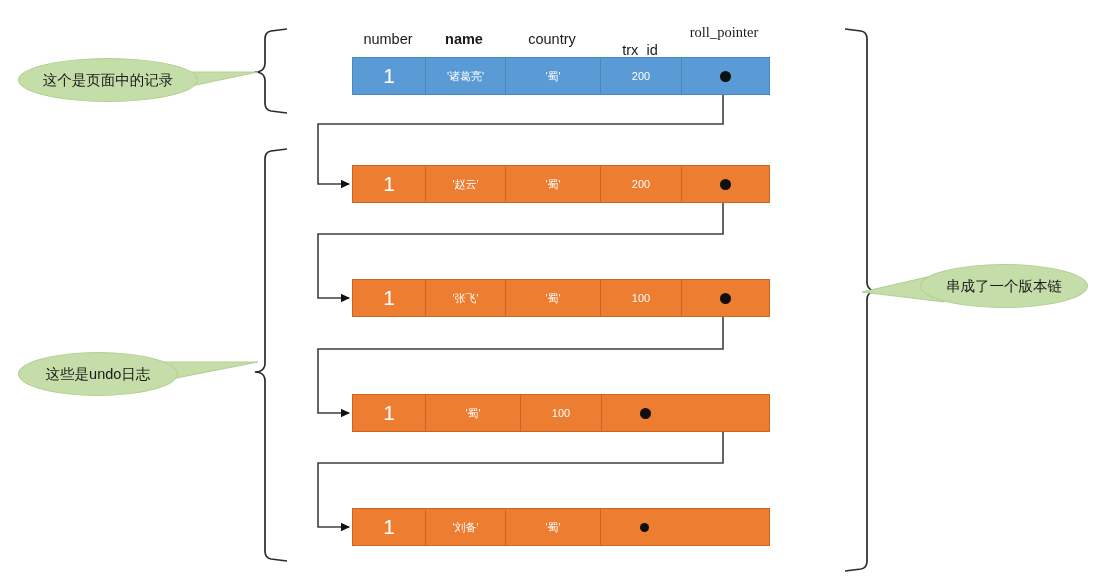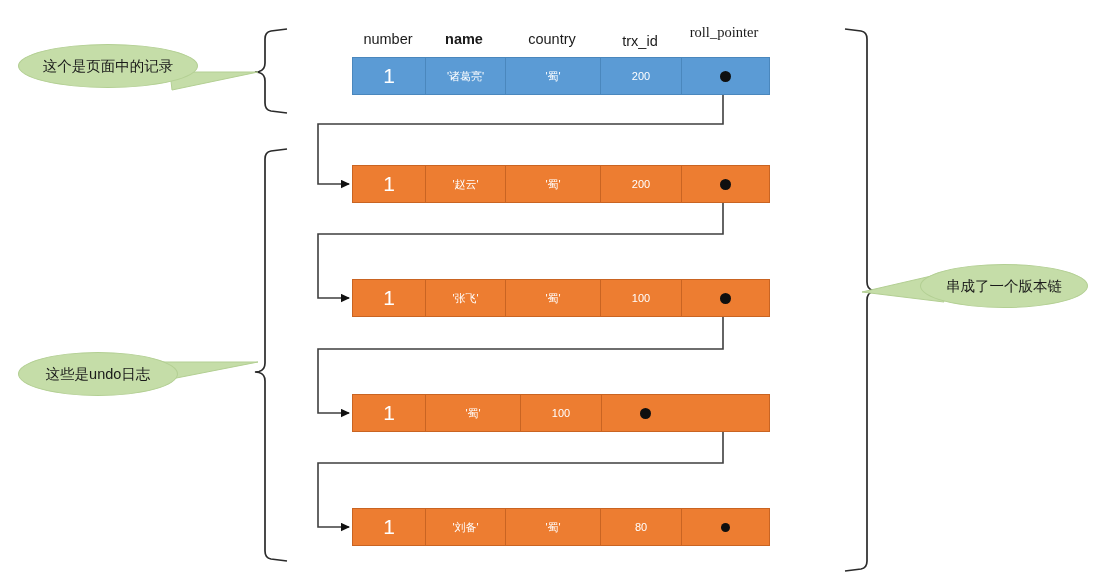--- a/index.html
+++ b/index.html
@@ -89,21 +89,21 @@
              L873,291.5 Q867,293 867,300 L867,561 Q867,568 861,569 L845,571"></path>
 
     <path fill="#c5dda8" stroke="#b3cf93" stroke-width="1" d="M170,72 L258,72 L172,90 Z"></path>
     <path fill="#c5dda8" stroke="#b3cf93" stroke-width="1" d="M152,362 L258,362 L156,382 Z"></path>
     <path fill="#c5dda8" stroke="#b3cf93" stroke-width="1" d="M940,274 L862,292 L944,302 Z"></path>
   </svg>
 
   <div class="col-head" style="left:388px;top:31px;">number</div>
   <div class="col-head" style="left:464px;top:31px;font-weight:bold;">name</div>
   <div class="col-head" style="left:552px;top:31px;">country</div>
-  <div class="col-head" style="left:640px;top:33px;">trx_id</div>
+  <div class="col-head" style="left:640px;top:42px;">trx_id</div>
   <div class="col-head" style="left:724px;top:24px;font-family:Liberation Serif, serif;">roll_pointer</div>
 
   <div class="row blue" style="left:352px;top:57px;width:418px;">
     <div class="cell num" style="width:73px;">1</div>
     <div class="cell" style="width:80px;">'诸葛亮'</div>
     <div class="cell" style="width:95px;">'蜀'</div>
     <div class="cell" style="width:81px;">200</div>
     <div class="cell ptr" style="width:87px;">
       <span class="dot"></span>
     </div>
@@ -135,25 +135,24 @@
     <div class="cell" style="width:81px;">100</div>
     <div class="cell ptr" style="width:87px;">
       <span class="dot"></span>
     </div>
   </div>
 
   <div class="row orange" style="left:352px;top:508px;width:418px;">
     <div class="cell num" style="width:73px;">1</div>
     <div class="cell" style="width:80px;">'刘备'</div>
     <div class="cell" style="width:95px;">'蜀'</div>
-    <div class="cell" style="width:81px;">80</div>
     <div class="cell ptr" style="width:87px;">
       <span class="dot" style="height: 9px; width: 9px;"></span>
     </div>
   </div>
 
-  <div class="bubble" style="left:18px;top:44px;width:180px;height:44px;">这个是页面中的记录</div>
+  <div class="bubble" style="left:18px;top:58px;width:180px;height:44px;">这个是页面中的记录</div>
 
   <div class="bubble" style="left:18px;top:352px;width:160px;height:44px;">这些是undo日志</div>
 
   <div class="bubble" style="left:920px;top:264px;width:168px;height:44px;">串成了一个版本链</div>
 
 </div>
 
 </body></html>

